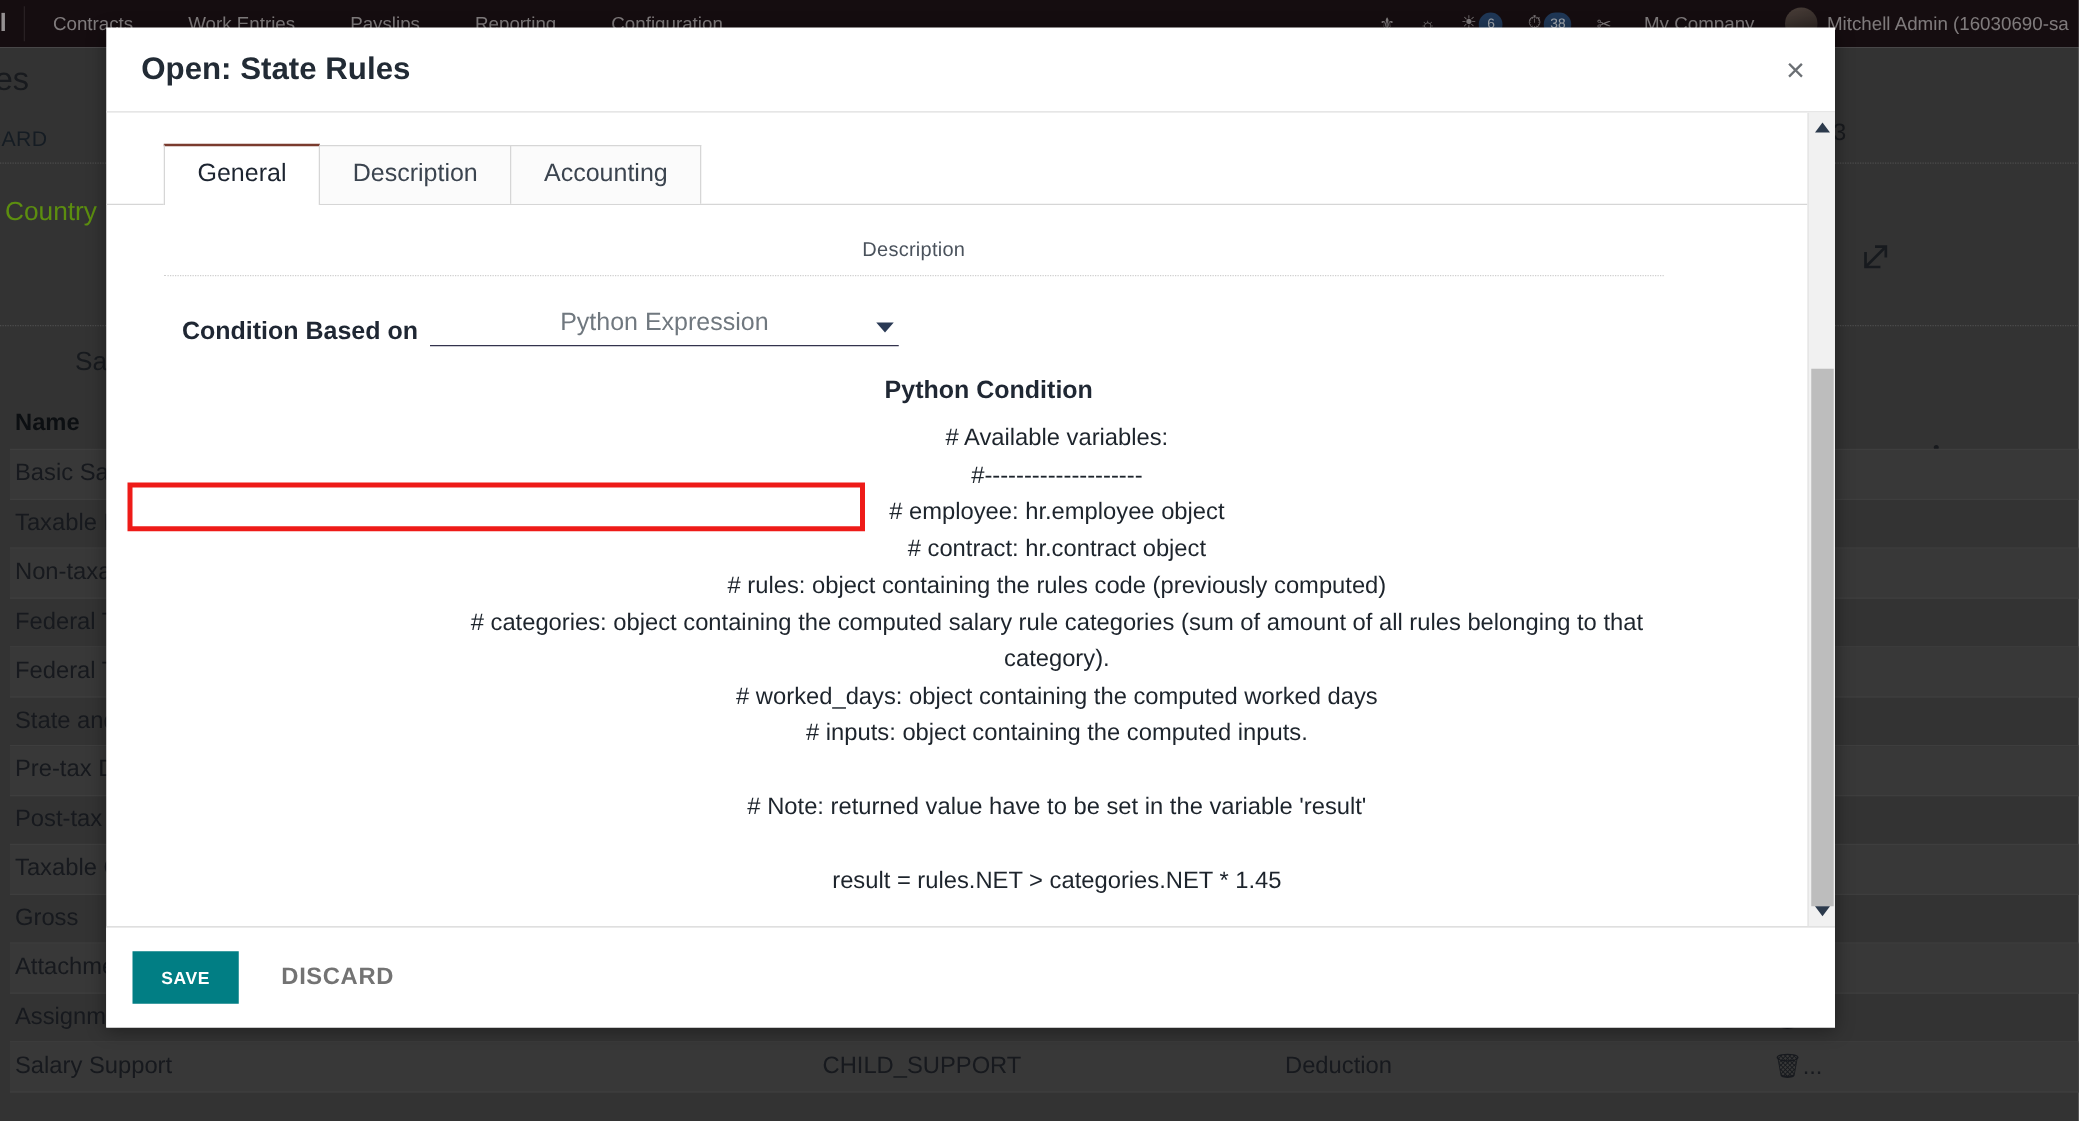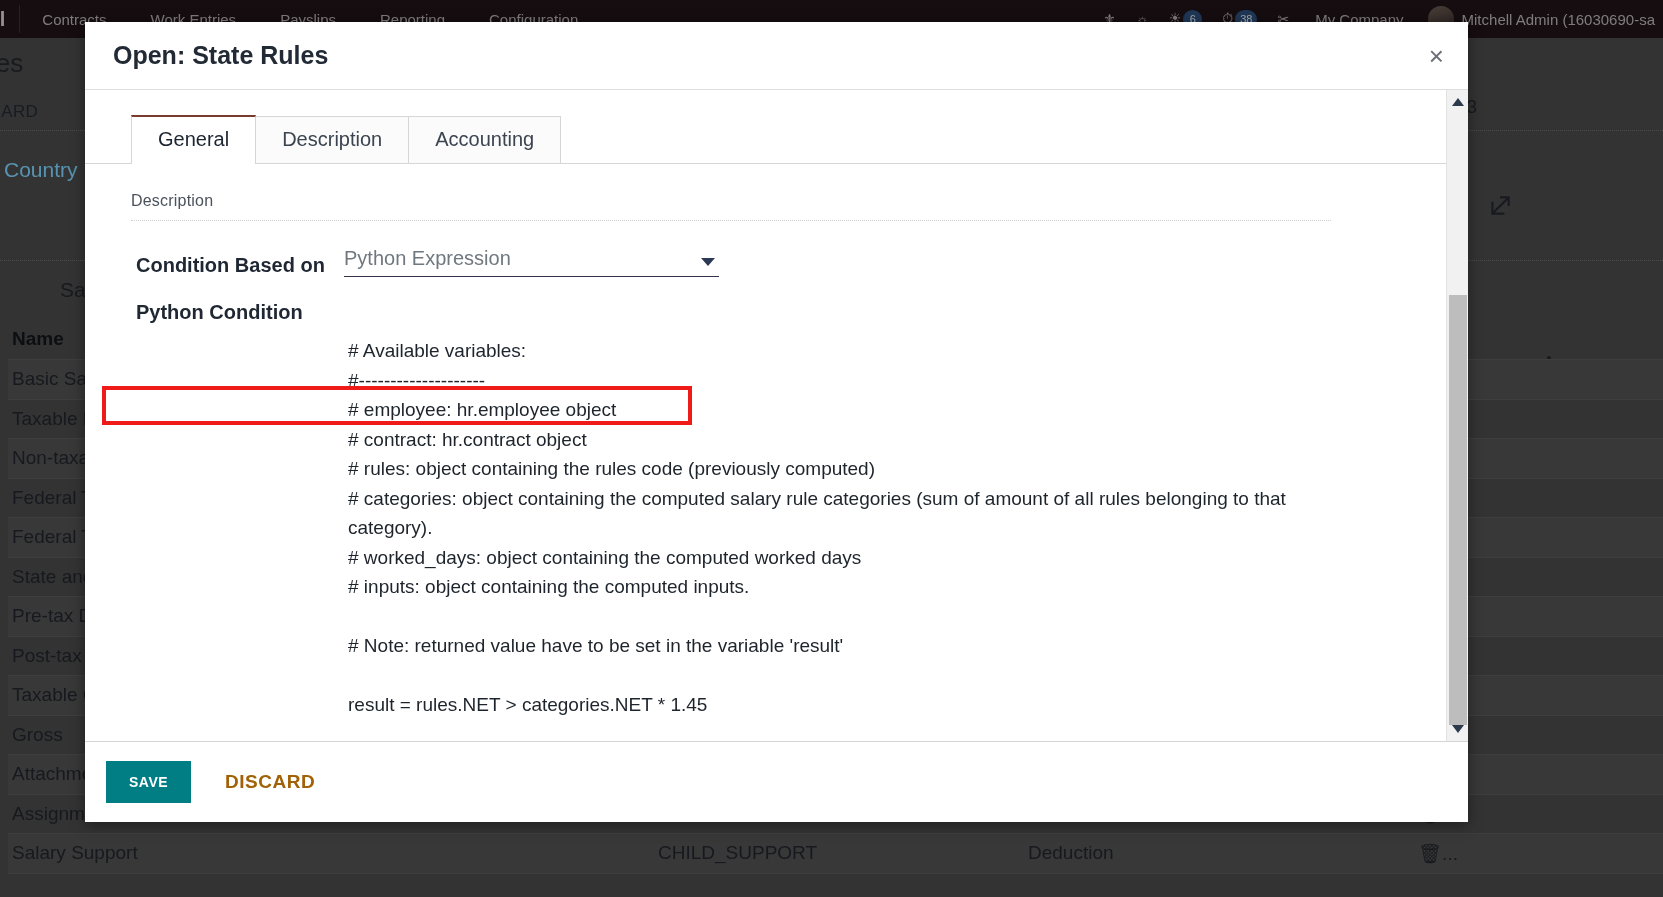--- a/index.html
+++ b/index.html
@@ -58,21 +58,21 @@
     position: absolute; left: -28px; top: 64px;
     font-size: 17px; color: #1f2933; letter-spacing: .3px;
   }
   .bg-pager {
     position: absolute; right: 186px; top: 58px;
     font-size: 19px; color: #23262b;
   }
   .bg-divider-1 { position: absolute; left: 0; right: 0; top: 92px; border-top: 1px dotted #6e6e6e; }
   .bg-divider-2 { position: absolute; left: 0; right: 0; top: 222px; border-top: 1px dotted #6e6e6e; }
 
-  .bg-country { position: absolute; left: 4px; top: 120px; font-size: 21px; color: #7dd3fc; }
+  .bg-country { position: absolute; left: 4px; top: 120px; font-size: 21px; color: #84cc16; }
   .bg-extlink {
     position: absolute; right: 150px; top: 155px; width: 26px; height: 26px;
   }
 
   .bg-kebab { position: absolute; right: 112px; top: 318px; }
   .bg-kebab i { display: block; width: 4px; height: 4px; border-radius: 50%; background: #23262b; margin-bottom: 4px; }
 
   .bg-sheet { position: absolute; left: 8px; right: 0; top: 234px; bottom: 0; }
   .bg-sheet-title {
     position: absolute; left: 52px; top: 6px; font-size: 21px; color: #22262c;
@@ -111,20 +111,21 @@
   .modal-title { font-size: 25px; font-weight: bold; color: #222b35; }
   .modal-close {
     position: absolute; right: 24px; top: 50%; transform: translateY(-50%);
     font-size: 26px; color: #6b6f74; line-height: 1; cursor: pointer;
     background: none; border: none; font-family: "Liberation Sans", sans-serif;
   }
 
   .modal-body {
     flex: 1; position: relative; overflow: hidden;
     border-bottom: 1px solid #d5d5d5;
+    text-align: center;
   }
   .modal-scrollarea { position: absolute; inset: 0 22px 0 0; }
 
   
   .tabs {
     display: flex; align-items: flex-end;
     padding-left: 46px; height: 52px;
     border-bottom: 1px solid #d6d6d6;
     margin-top: 22px;
   }
@@ -207,21 +208,21 @@
     padding-left: 21px; background: #ffffff;
   }
   .btn-save {
     background: #017e84; color: #ffffff;
     font-size: 14px; font-weight: bold; letter-spacing: .5px;
     border: none; padding: 13px 23px; cursor: pointer;
     font-family: "Liberation Sans", sans-serif;
   }
   .btn-discard {
     background: none; border: none; cursor: pointer;
-    color: #a16207; font-size: 19px; font-weight: bold;
+    color: #737373; font-size: 19px; font-weight: bold;
     letter-spacing: .5px; margin-left: 34px;
     font-family: "Liberation Sans", sans-serif;
   }
 </style>
 </head>
 <body>
 
 <div id="app-background">
 
   <div class="topbar">

